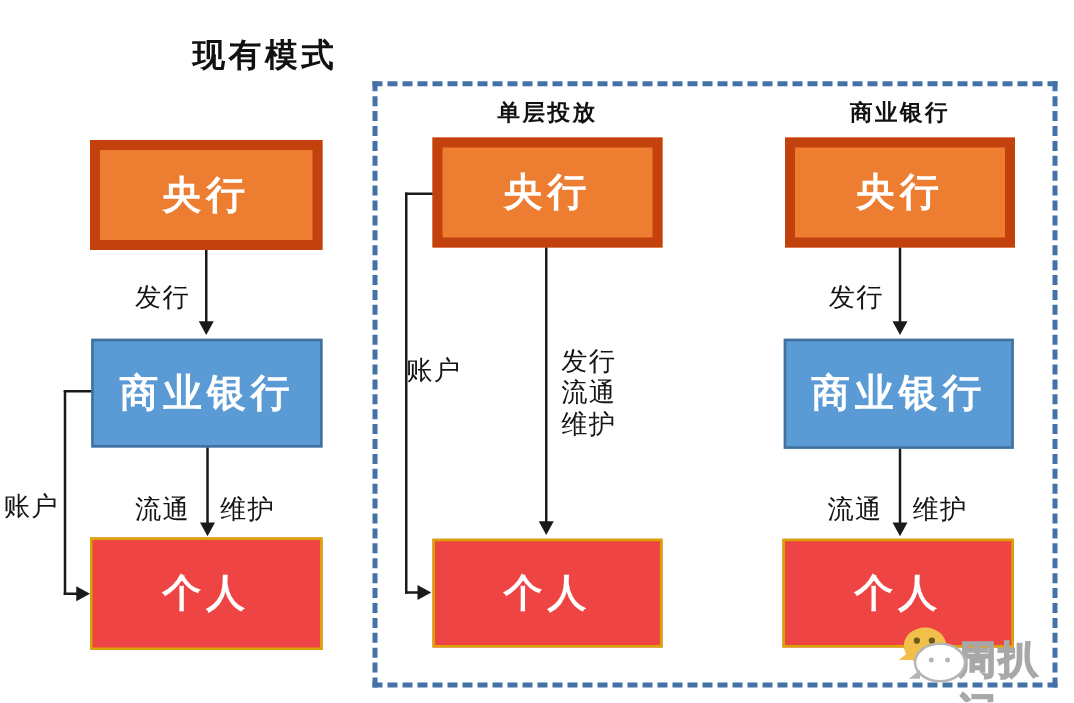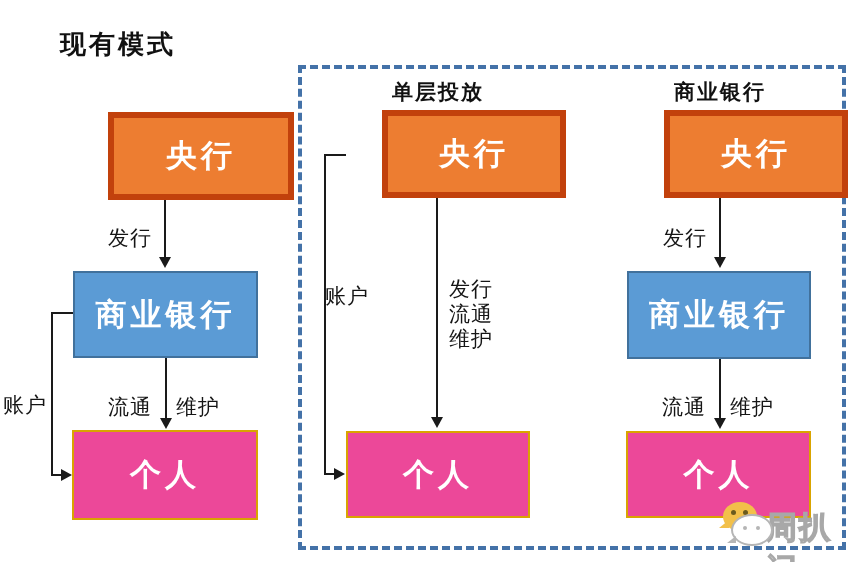--- a/index.html
+++ b/index.html
@@ -1,28 +1,28 @@
 <!DOCTYPE html>
 <html><head>
 <meta charset="utf-8">
 <style>
   html,body{margin:0;padding:0;background:#fff;}
   #canvas{
     position:relative;width:859px;height:562px;background:#ffffff;overflow:hidden;
     font-family:"Liberation Serif","DejaVu Serif",serif;color:#111;
   }
-  .panel-title{position:absolute;font-size:26px;font-weight:bold;text-align:left;letter-spacing:3px;}
-  .sub-title{position:absolute;font-size:21px;font-weight:bold;text-align:center;letter-spacing:2px;font-family:Liberation Serif, serif;}
+  .panel-title{position:absolute;font-size:26px;font-weight:bold;text-align:right;letter-spacing:3px;}
+  .sub-title{position:absolute;font-size:18px;font-weight:bold;text-align:center;letter-spacing:2px;font-family:Liberation Serif, serif;}
   .dashed-box{position:absolute;left:298px;top:65px;width:548px;height:485px;
     border:4px dashed #4472A8;box-sizing:border-box;}
   .node{position:absolute;display:flex;align-items:center;justify-content:center;
     color:#fff;font-weight:bold;font-size:31px;letter-spacing:4px;box-sizing:border-box;}
-  .node.orange{background:#ED7D31;border:6px solid #c2410c;margin-left:36px;}
+  .node.orange{background:#ED7D31;border:8px solid #c2410c;}
   .node.blue{background:#5B9BD5;border:2px solid #41719C;}
-  .node.yellow{background:#ec4899;border:2px solid #D9A400;text-align:center;}
+  .node.yellow{background:#ef4444;border:2px solid #D9A400;text-align:center;}
   .vline{position:absolute;width:2px;background:#1a1a1a;}
   .hline{position:absolute;height:2px;background:#1a1a1a;}
   .elbow-tl{position:absolute;border-left:2px solid #1a1a1a;border-top:2px solid #1a1a1a;box-sizing:border-box;}
   .arrow-down{position:absolute;width:0;height:0;
     border-left:6px solid transparent;border-right:6px solid transparent;border-top:11px solid #1a1a1a;}
   .arrow-right{position:absolute;width:0;height:0;
     border-top:6px solid transparent;border-bottom:6px solid transparent;border-left:11px solid #1a1a1a;}
   .edge-label{position:absolute;font-size:21px;text-align:center;color:#151515;letter-spacing:1px;}
   .stack-label{position:absolute;font-size:21px;color:#151515;line-height:25px;letter-spacing:1px;}
   

